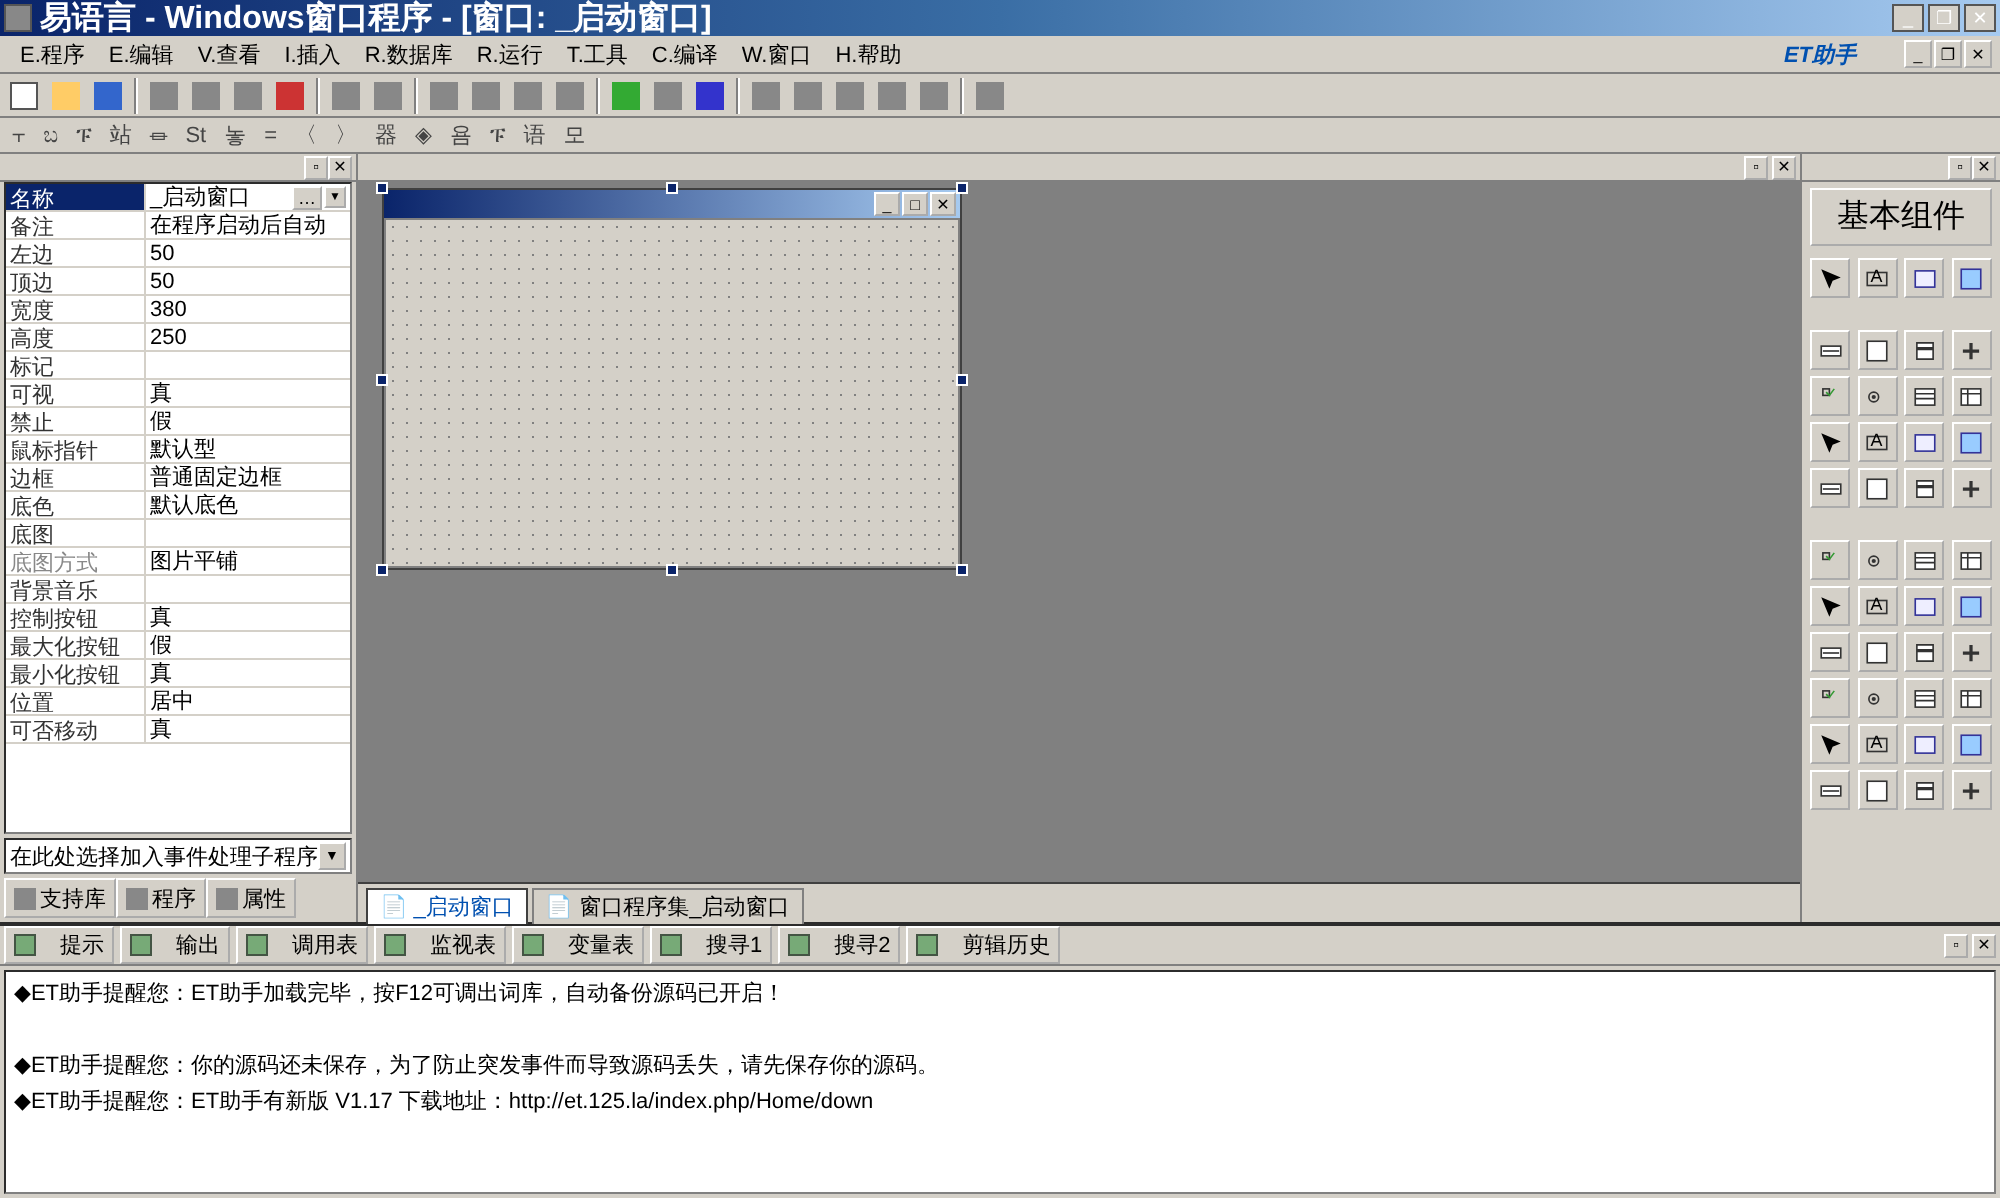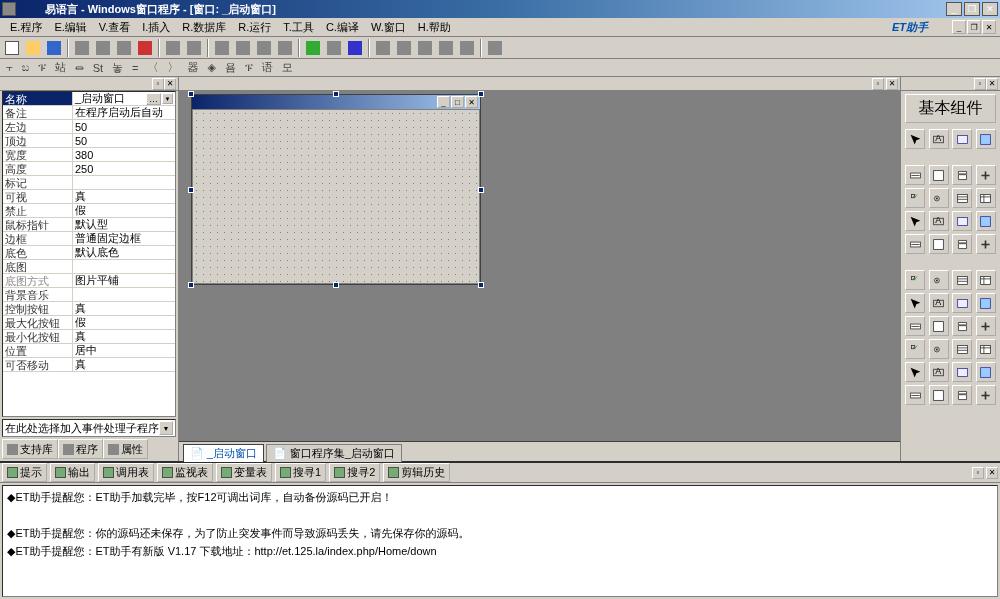--- a/index.html
+++ b/index.html
@@ -1,19 +1,19 @@
 <!DOCTYPE html>
 <html><head>
 <meta charset="utf-8">
 <style>
 * { box-sizing: border-box; margin: 0; padding: 0; font-family: "SimSun", "Microsoft YaHei", sans-serif; font-size: 11px; }
 body { background: #d4d0c8; width: 1000px; height: 599px; overflow: hidden; display: flex; flex-direction: column; }
 .titlebar { background: linear-gradient(to right, #0a246a, #3a6ea5, #a6caf0); color: white; height: 18px; display: flex; align-items: center; padding: 0 2px; }
 .titlebar-icon { width: 14px; height: 14px; background: #888; margin-right: 4px; border: 1px solid #555; }
-.titlebar-text { flex: 1; font-weight: bold; font-size: 11px; margin-left: 25px; }
+.titlebar-text { flex: 1; font-weight: bold; font-size: 16px; }
 .titlebar-btns { display: flex; gap: 2px; }
 .titlebar-btn { width: 16px; height: 14px; background: #d4d0c8; border: 1px solid #555; display:flex; align-items:center; justify-content:center; cursor:pointer; font-size:9px; }
 .menubar { background: #d4d0c8; display: flex; align-items: center; height: 19px; padding: 0 4px; border-bottom: 1px solid #808080; }
 .menubar-item { padding: 1px 6px; cursor: pointer; white-space: nowrap; }
 .menubar-right { margin-left: auto; display:flex; align-items:center; gap:18px; }
 .et-brand { color: #0050b0; font-style: italic; font-weight: bold; padding: 0 6px; }
 .doc-btns { display:flex; gap:1px; }
 .doc-btn { width:14px; height:14px; border:1px outset #fff; background:#d4d0c8; cursor:pointer; display:flex;align-items:center;justify-content:center; font-size:8px;}
 .toolbar { background: #d4d0c8; display: flex; align-items: center; height: 22px; padding: 0 2px; border-bottom: 1px solid #808080; gap: 1px; }
 .tb-btn { width: 20px; height: 20px; border: 1px solid transparent; display: flex; align-items: center; justify-content: center; cursor: pointer; }
@@ -51,21 +51,21 @@
 .center-tab { border: 1px solid #808080; border-bottom: none; padding: 1px 6px; background: #d4d0c8; cursor: pointer; margin-right:2px; font-size:11px; position:relative; top:1px;}
 .center-tab.active { background: white; font-weight: normal; color:#0050b0; border-color:#404040;}
 .right-panel { width: 100px; background: #d4d0c8; border-left: 1px solid #808080; display:flex; flex-direction:column;}
 .right-title { text-align:center; padding:3px 0; border:1px outset #fff; margin:3px 4px 4px 4px; background:#d4d0c8; font-size:16px;}
 .tool-palette { display:grid; grid-template-columns:repeat(4,1fr); gap:3px; padding:2px 4px;}
 .tool-item { width:20px; height:20px; border:1px outset #fff; background:#d4d0c8; cursor:pointer; display:flex; align-items:center; justify-content:center;}
 .tool-item svg{width:13px;height:13px;}
 .palette-gap{height:10px;}
 .bottom-panel { height: 138px; display: flex; flex-direction: column; border-top: 2px inset #808080; }
 .bottom-tabs { height: 20px; background: #d4d0c8; display: flex; align-items: center; padding: 0 2px; gap: 3px; border-bottom:1px solid #808080;}
-.bottom-tab { padding: 1px 4px; border: 1px outset #fff; cursor: pointer; display:flex; align-items:center; gap:2px; font-size:11px;}
+.bottom-tab { padding: 1px 4px; border: 1px outset #fff; cursor: pointer; display:flex; align-items:center; gap:12px; font-size:11px;}
 .bottom-tab .icn { width:11px; height:11px; background:#7a7; border:1px solid #454;}
 .bottom-content { flex: 1; background: white; border: 1px inset #808080; margin: 2px; padding: 2px 4px; overflow: auto; font-size: 12px; line-height: 18px; }
 .bottom-content p { white-space: nowrap; }
 </style>
 </head>
 <body>
 
 <div class="titlebar">
   <span class="titlebar-icon"></span>
   <span class="titlebar-text">易语言 - Windows窗口程序 - [窗口: _启动窗口]</span>

